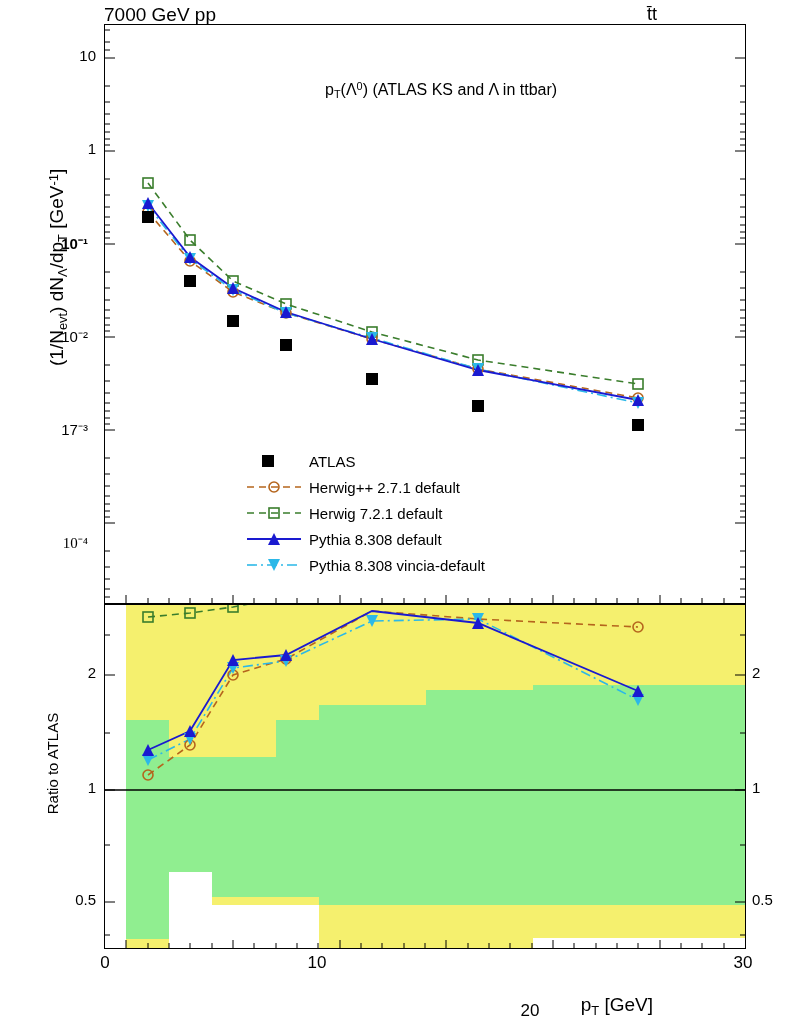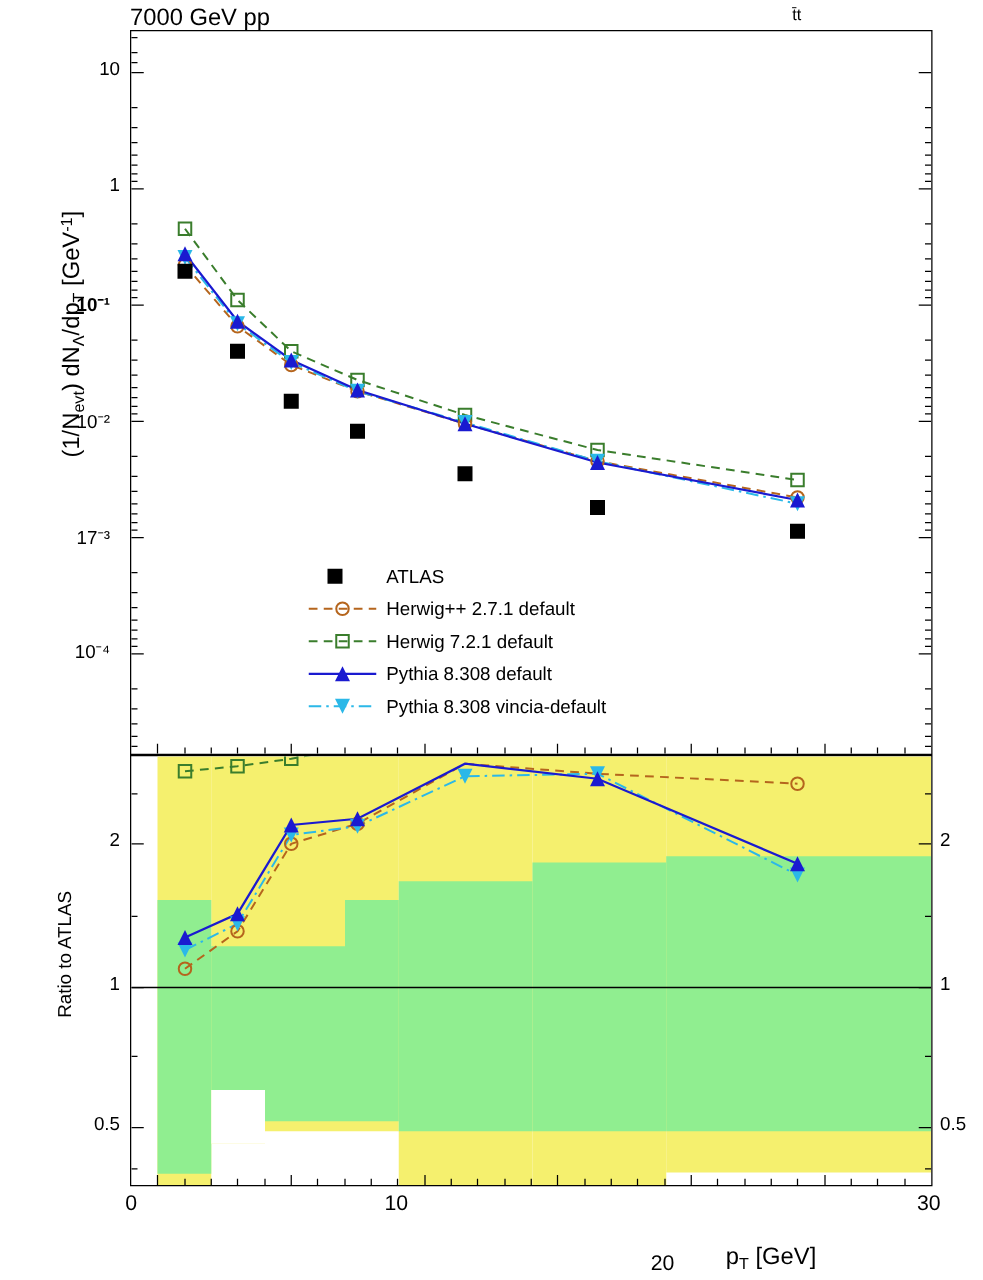--- a/index.html
+++ b/index.html
@@ -9,21 +9,21 @@
     font-family:"Liberation Sans", sans-serif;
     color:#000;
     overflow:hidden;
   }
   #root{position:relative;width:689px;height:1024px;}
   .abs{position:absolute;}
   .txt{white-space:nowrap;}
 
   
   #hdr-left{left:104px;top:4px;font-size:19px;}
-  #hdr-right{right:48px;top:4px;font-size:13px;}
+  #hdr-right{right:32px;top:4px;font-size:18px;}
 
   
   .vert{
     writing-mode:vertical-rl;
     transform:rotate(180deg);
     font-size:13px;color:#555;
   }
   #right1{right:2px;top:40px;height:250px;}
   #right3{right:2px;top:740px;height:180px;}
 
@@ -283,20 +283,23 @@
         <rect x="79" y="250" width="12" height="12"></rect>
         <rect x="122" y="290" width="12" height="12"></rect>
         <rect x="175" y="314" width="12" height="12"></rect>
         <rect x="261" y="348" width="12" height="12"></rect>
         <rect x="367" y="375" width="12" height="12"></rect>
         <rect x="527" y="394" width="12" height="12"></rect>
       </g>
     </svg>
 
     
+    <div class="abs txt" id="plot-title">
+      p<sub>T</sub>(Λ<sup>0</sup>) (ATLAS KS and Λ in ttbar)
+    </div>
 
     
     <div class="abs txt" id="watermark">ATLAS_2019_I1746286</div>
 
     
     <div class="abs" id="legend">
       <div class="leg-row">
         <svg class="leg-mark" viewBox="0 0 58 22">
           <rect x="17" y="5" width="12" height="12" fill="#000"></rect>
         </svg>
@@ -331,21 +334,21 @@
         <span class="leg-txt">Pythia 8.308 vincia-default</span>
       </div>
     </div>
   </div>
 
   <div class="abs ytick txt" style="left:26px;top:47px;">10</div>
   <div class="abs ytick txt" style="left:26px;top:140px;">1</div>
   <div class="abs ytick txt" style="left:18px;top:233px;font-weight:bold;">10⁻¹</div>
   <div class="abs ytick txt" style="left:18px;top:326px;">10⁻²</div>
   <div class="abs ytick txt" style="left:18px;top:419px;">17⁻³</div>
-  <div class="abs ytick txt" style="left:18px;top:510px;">10⁻⁴</div>
+  <div class="abs ytick txt" style="left:18px;top:532px;font-family:Liberation Serif, serif;">10⁻⁴</div>
 
   <div class="abs" id="ratio-frame">
     <svg width="640" height="343" viewBox="0 0 640 343">
 
       <g fill="#f5f06e">
         <rect x="21" y="0" width="43" height="343"></rect>
         <rect x="64" y="0" width="43" height="310"></rect>
         <rect x="107" y="0" width="64" height="300"></rect>
         <rect x="171" y="0" width="43" height="300"></rect>
         <rect x="214" y="0" width="107" height="343"></rect>

